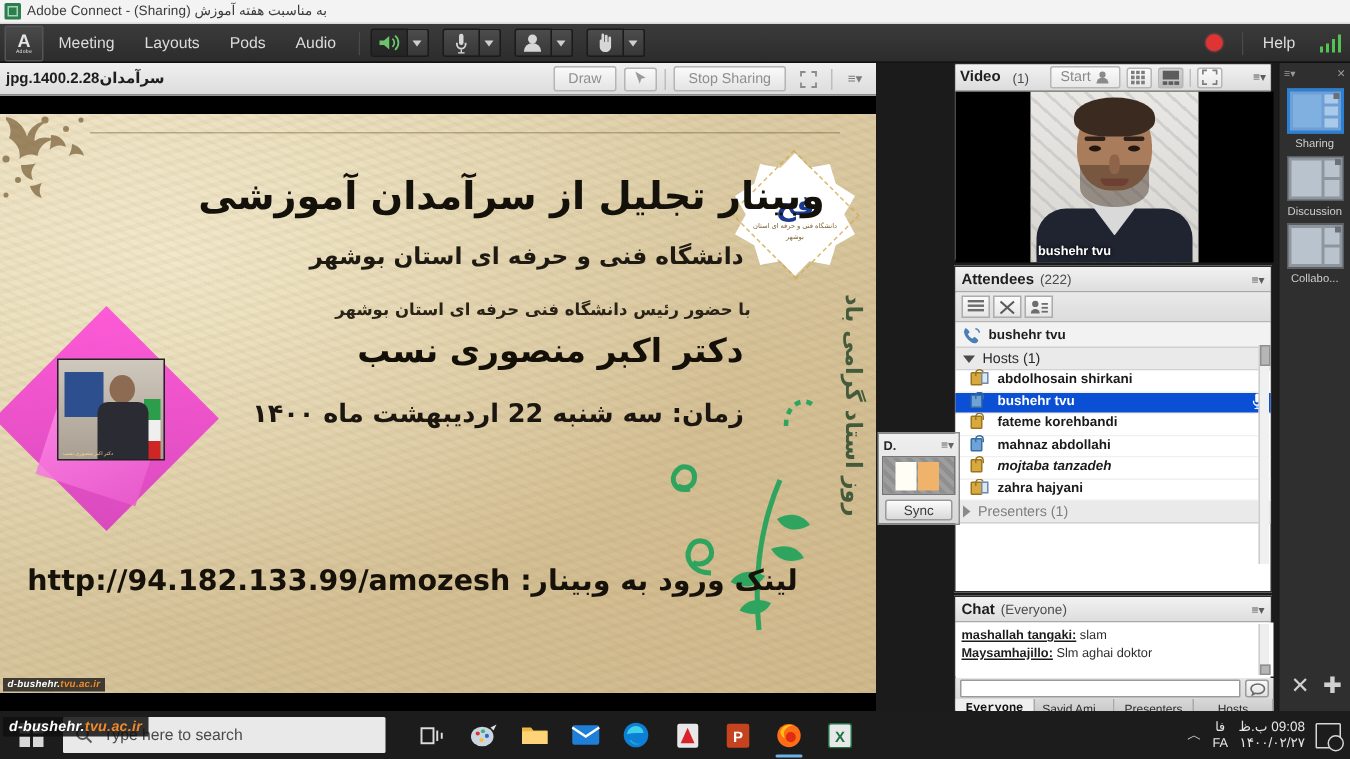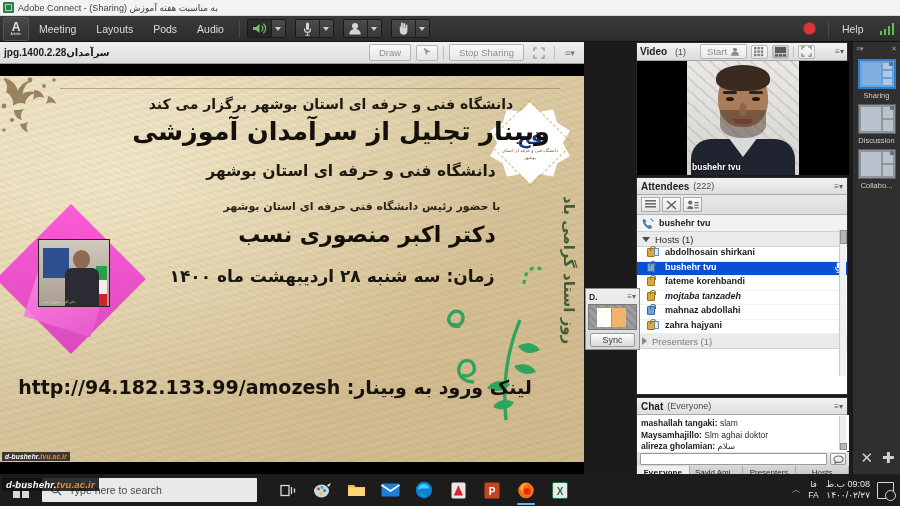--- a/index.html
+++ b/index.html
@@ -326,21 +326,21 @@
   .usr-ic .doc { position: absolute; right: 0; top: 1px; width: 5px; height: 8px; background: #dfe8f2; border: 1px solid #6d8daa; }
   .usr-ic.blue .lock { background: #6da3d8; border-color: #3a6c9c; }
   .usr-ic.blue .lock:before { border-color: #3a6c9c; }
   .att-scroll { position: absolute; right: 1px; top: 52px; width: 7px; height: 146px; background: #f0f0f0; border-left: 1px solid #ccc; }
   .att-scroll i { position: absolute; left: 0; top: 0; width: 7px; height: 14px; background: #b6b6b6; border: 1px solid #8f8f8f; }
 
   
   .chat-pod { position: absolute; left: 0; top: 355px; width: 212px; height: 77px; background: #fff; border: 1px solid #2b2b2b; }
   .chat-body { position: absolute; left: 0; top: 17px; width: 212px; height: 36px; background: #fff; padding: 3px 4px; overflow: hidden; }
   .chat-msg { font-size: 8.5px; color: #1c1c1c; line-height: 11.5px; white-space: nowrap; }
-  .chat-msg b { font-weight: bold; }
+  .chat-msg b { font-weight: bold; text-decoration: underline; }
   .chat-msg span { font-weight: normal; color: #2c2c2c; }
   .chat-msg span.rtl { direction: rtl; unicode-bidi: plaintext; }
   .chat-scroll { position: absolute; right: 1px; top: 18px; width: 7px; height: 34px; background: #eee; border-left: 1px solid #ccc; }
   .chat-scroll i { position: absolute; left: 0; bottom: 0; width: 7px; height: 7px; background: #b6b6b6; border: 1px solid #8f8f8f; }
   .chat-input-row {
     position: absolute; left: 0; top: 54px; width: 212px; height: 14px;
     display: flex; align-items: center; padding: 0 3px; gap: 3px;
     background: linear-gradient(#e6e6e6,#dadada);
   }
   .chat-input {
@@ -553,26 +553,25 @@
           <div class="sl-photo-deco2"></div>
           <div class="sl-photo">
             <div class="ph-wall"></div>
             <div class="ph-board"></div>
             <div class="ph-flag"></div>
             <div class="ph-head"></div>
             <div class="ph-body"></div>
             <div class="ph-cap">دکتر اکبر منصوری نسب</div>
           </div>
 
-          <div class="sl-l1">دانشگاه فنی و حرفه ای استان بوشهر برگزار می کند</div>
           <div class="sl-l2">وبینار تجلیل از سرآمدان آموزشی</div>
           <div class="sl-l3">دانشگاه فنی و حرفه ای استان بوشهر</div>
           <div class="sl-l4">با حضور رئیس دانشگاه فنی حرفه ای استان بوشهر</div>
           <div class="sl-l5">دکتر اکبر منصوری نسب</div>
-          <div class="sl-l6">زمان: سه شنبه ۲۸ اردیبهشت ماه ۱۴۰۰</div>
+          <div class="sl-l6">زمان: سه شنبه 22 اردیبهشت ماه ۱۴۰۰</div>
           <div class="sl-l8">لینک ورود به وبینار: http://94.182.133.99/amozesh</div>
           <div class="sl-vert">روز استاد گرامی باد</div>
 
           <div class="sl-watermark">
             <span>d-bushehr.</span><em>tvu.ac.ir</em>
           </div>
         </div>
       </div>
     </div>
   </div>
@@ -714,30 +713,30 @@
             </svg>
         </span>
       </div>
       <div class="att-row">
         <span class="usr-ic">
             <i class="lock"></i>
           </span>
         <span class="nm">fateme korehbandi</span>
       </div>
       <div class="att-row">
+        <span class="usr-ic blue">
+            <i class="lock"></i>
+          </span>
+        <span class="nm">mahnaz abdollahi</span>
+      </div>
+      <div class="att-row">
         <span class="usr-ic">
             <i class="lock"></i>
           </span>
         <span class="nm ital">mojtaba tanzadeh</span>
-      </div>
-      <div class="att-row">
-        <span class="usr-ic blue">
-            <i class="lock"></i>
-          </span>
-        <span class="nm">mahnaz abdollahi</span>
       </div>
       <div class="att-row">
         <span class="usr-ic">
             <i class="lock"></i>
             <i class="doc"></i>
           </span>
         <span class="nm">zahra hajyani</span>
       </div>
 
       <div class="att-group dim">
@@ -757,24 +756,20 @@
         <span class="pod-menu">≡▾</span>
       </div>
       <div class="chat-body">
         <div class="chat-msg">
           <b>mashallah tangaki:</b>
           <span>slam</span>
         </div>
         <div class="chat-msg">
           <b>Maysamhajillo:</b>
           <span>Slm aghai doktor</span>
-        </div>
-        <div class="chat-msg">
-          <b>alireza gholamian:</b>
-          <span class="rtl">سلام</span>
         </div>
       </div>
       <div class="chat-scroll">
           <i></i>
         </div>
 
       <div class="chat-input-row">
         <input class="chat-input" value="" placeholder="" style="">
         <div class="chat-send">
           <svg width="11" height="9" viewBox="0 0 11 9" fill="none" stroke="#6a6a6a" stroke-width="1.1">

